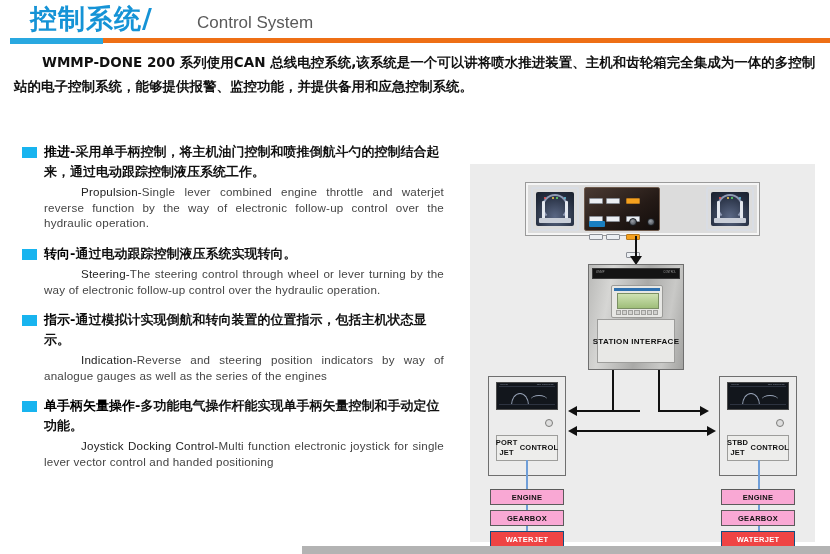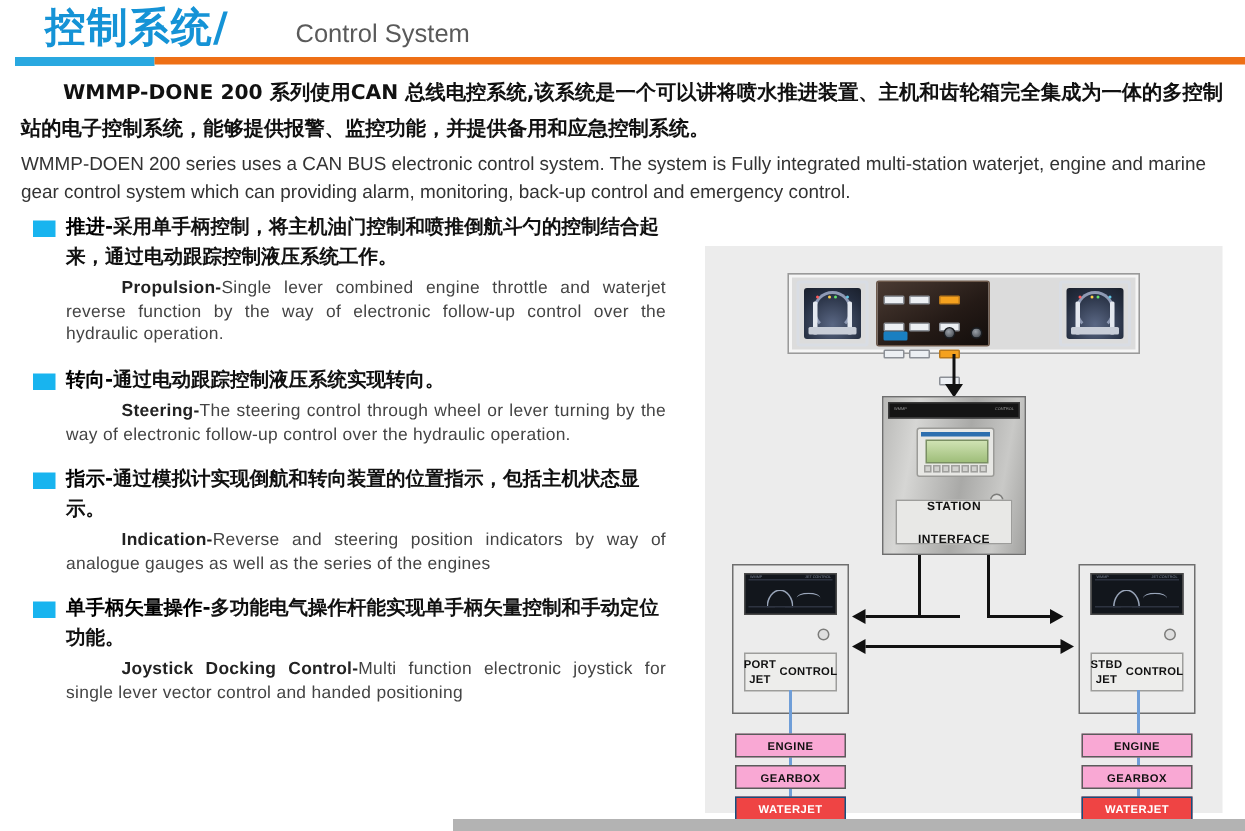--- a/index.html
+++ b/index.html
@@ -48,21 +48,21 @@
   .feat-cn{
     font-size:13px; font-weight:bold; color:#111; line-height:19.5px;
     font-family:"DejaVu Sans","Liberation Sans",sans-serif;
   }
   .feat-cn .lead{ color:#000; }
   .feat-en{
     margin-top:3px;
     font-size:11.6px; color:#444; line-height:15.5px;
     text-align:justify; letter-spacing:.2px;
   }
-  .feat-en .lead{ font-weight:bold; color:#222;padding-left:37px; }
+  .feat-en .lead{ font-weight:normal; color:#222;padding-left:37px; }
 
   
   .diagram{
     position:absolute; left:470px; top:164px; width:345px; height:378px;
     background:#ececec;
   }
 
   
   .console-group{
     position:absolute; left:55px; top:18px; width:235px; height:54px;
@@ -159,26 +159,25 @@
     background:linear-gradient(180deg,#cfe2b3,#9fbe7a);
     border:1px solid #7a8f63;
   }
   .hmi-keys{ position:absolute; left:4px; bottom:2px; right:4px; height:5px; display:flex; gap:1px; }
   .hmi-keys i{ flex:1; background:#d2d2cf; border:1px solid #a0a09d; display:block; }
   .station-led{
     position:absolute; right:14px; top:64px; width:9px; height:9px;
     border-radius:50%; background:#dcdcda; border:1px solid #7c7c7a;
   }
   .station-label{
-    position:absolute; left:8px; bottom:6px; right:8px; height:30px;
+    position:absolute; left:8px; bottom:6px; right:8px; height:44px;
     background:#e8e8e6; border:1px solid #9d9d9b;
     display:flex; align-items:center; justify-content:center; text-align:center;
     font-size:8px; font-weight:bold; color:#111; line-height:11px;
     letter-spacing:.3px;
-    flex-direction:column;
   }
 
   
   .jet{
     position:absolute; top:212px; width:78px; height:100px;
     background:linear-gradient(100deg,#a9a9a7 0%,#d2d2d0 20%,#a6a6a4 50%,#cccccа 78%,#9e9e9c 100%);
     border:1px solid #6f6f6f;
   }
   .jet-l{ left:18px; }
   .jet-r{ right:18px; }
@@ -260,21 +259,20 @@
 
   <div class="header">
     <div class="hdr-cn">控制系统/</div>
     <div class="hdr-en">Control System</div>
     <div class="rule-blue"></div>
     <div class="rule-orange"></div>
   </div>
 
   <div class="intro">
     <div class="intro-cn">WMMP-DONE 200 系列使用CAN 总线电控系统,该系统是一个可以讲将喷水推进装置、主机和齿轮箱完全集成为一体的多控制站的电子控制系统，能够提供报警、监控功能，并提供备用和应急控制系统。</div>
-    <div class="intro-en">WMMP-DOEN 200 series uses a CAN BUS electronic control system. The system is Fully integrated multi-station waterjet, engine and marine gear control system which can providing alarm, monitoring, back-up control and emergency control.</div>
   </div>
 
   <div class="features">
 
     <div class="feature">
       <span class="bullet"></span>
       <div class="feat-cn">
         <span class="lead">推进-</span><span>采用单手柄控制，将主机油门控制和喷推倒航斗勺的控制结合起来，通过电动跟踪控制液压系统工作。</span>
       </div>
       <div class="feat-en">

